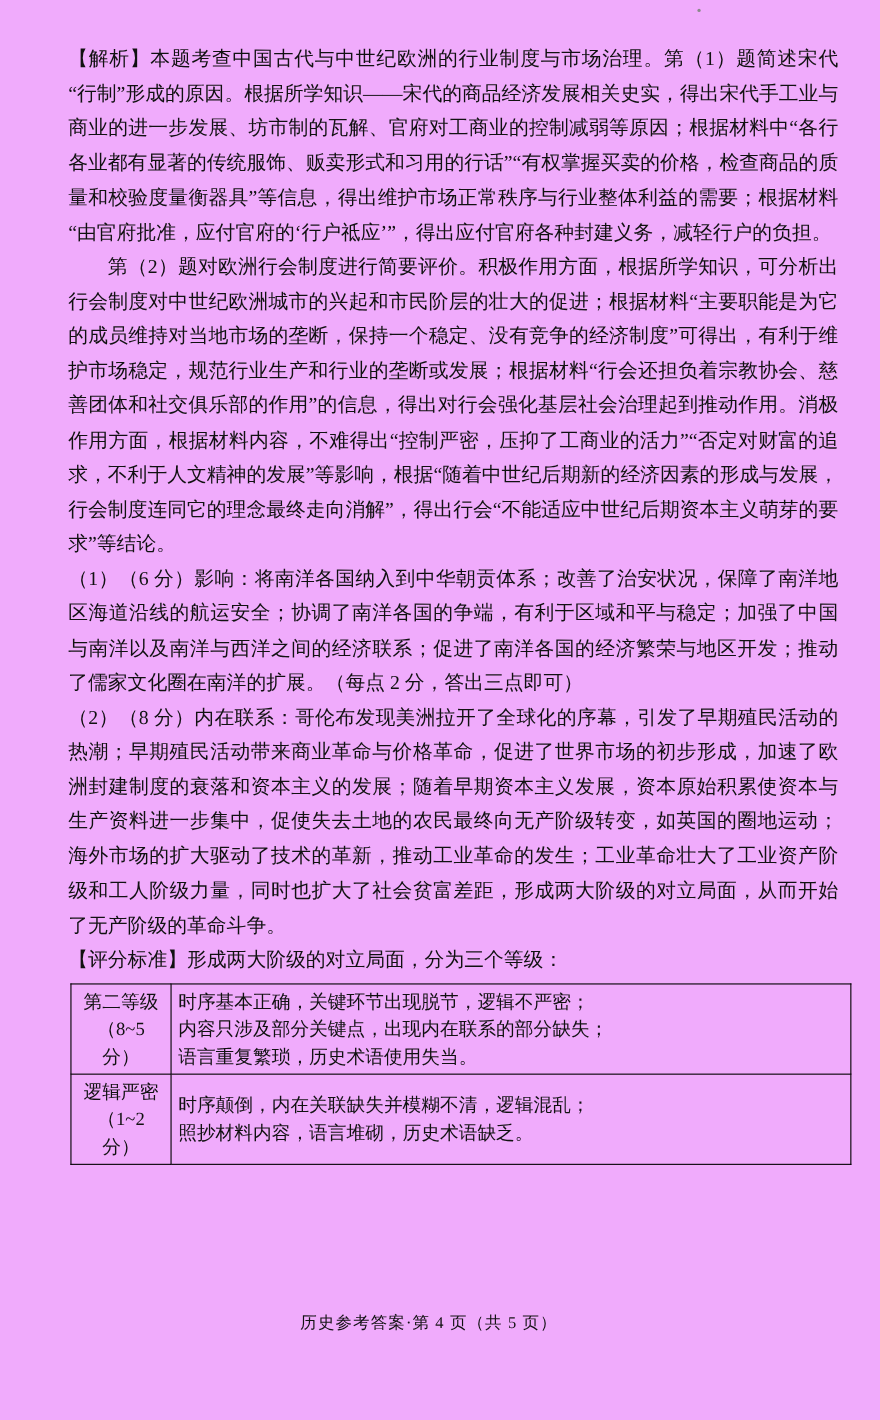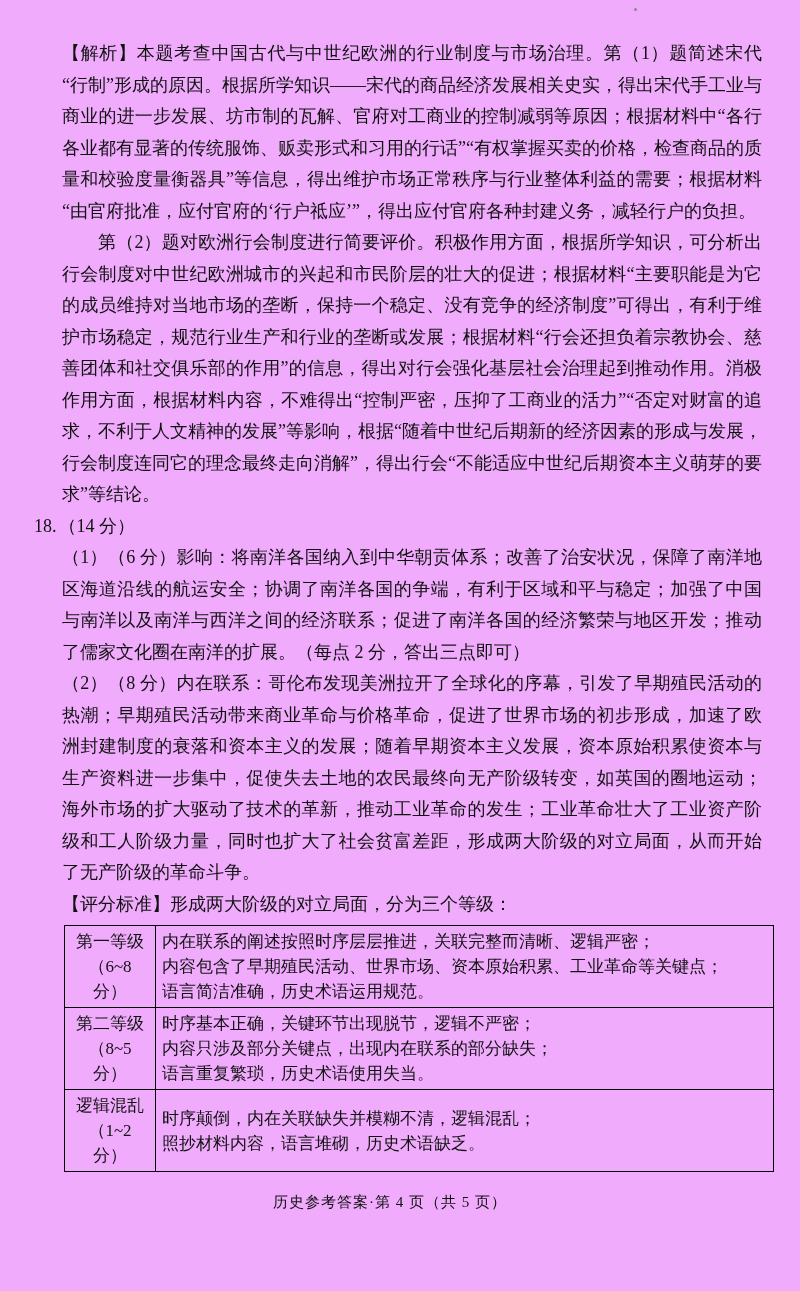--- a/index.html
+++ b/index.html
@@ -91,57 +91,43 @@
 <div class="page">
 
   <div class="speck"></div>
 
   <div class="content">
 
     <p class="body-text">【解析】本题考查中国古代与中世纪欧洲的行业制度与市场治理。第（1）题简述宋代“行制”形成的原因。根据所学知识——宋代的商品经济发展相关史实，得出宋代手工业与商业的进一步发展、坊市制的瓦解、官府对工商业的控制减弱等原因；根据材料中“各行各业都有显著的传统服饰、贩卖形式和习用的行话”“有权掌握买卖的价格，检查商品的质量和校验度量衡器具”等信息，得出维护市场正常秩序与行业整体利益的需要；根据材料“由官府批准，应付官府的‘行户祗应’”，得出应付官府各种封建义务，减轻行户的负担。</p>
 
     <p class="body-text indent2">第（2）题对欧洲行会制度进行简要评价。积极作用方面，根据所学知识，可分析出行会制度对中世纪欧洲城市的兴起和市民阶层的壮大的促进；根据材料“主要职能是为它的成员维持对当地市场的垄断，保持一个稳定、没有竞争的经济制度”可得出，有利于维护市场稳定，规范行业生产和行业的垄断或发展；根据材料“行会还担负着宗教协会、慈善团体和社交俱乐部的作用”的信息，得出对行会强化基层社会治理起到推动作用。消极作用方面，根据材料内容，不难得出“控制严密，压抑了工商业的活力”“否定对财富的追求，不利于人文精神的发展”等影响，根据“随着中世纪后期新的经济因素的形成与发展，行会制度连同它的理念最终走向消解”，得出行会“不能适应中世纪后期资本主义萌芽的要求”等结论。</p>
 
-    <div class="q-header">
-      <span class="q-number">18.</span><span>（14 分）</span>
-    </div>
 
     <p class="body-text">（1）（6 分）影响：将南洋各国纳入到中华朝贡体系；改善了治安状况，保障了南洋地区海道沿线的航运安全；协调了南洋各国的争端，有利于区域和平与稳定；加强了中国与南洋以及南洋与西洋之间的经济联系；促进了南洋各国的经济繁荣与地区开发；推动了儒家文化圈在南洋的扩展。（每点 2 分，答出三点即可）</p>
 
     <p class="body-text">（2）（8 分）内在联系：哥伦布发现美洲拉开了全球化的序幕，引发了早期殖民活动的热潮；早期殖民活动带来商业革命与价格革命，促进了世界市场的初步形成，加速了欧洲封建制度的衰落和资本主义的发展；随着早期资本主义发展，资本原始积累使资本与生产资料进一步集中，促使失去土地的农民最终向无产阶级转变，如英国的圈地运动；海外市场的扩大驱动了技术的革新，推动工业革命的发生；工业革命壮大了工业资产阶级和工人阶级力量，同时也扩大了社会贫富差距，形成两大阶级的对立局面，从而开始了无产阶级的革命斗争。</p>
 
     <p class="body-text">【评分标准】形成两大阶级的对立局面，分为三个等级：</p>
 
     <table class="rubric">
       <tbody>
-        <tr class="row-tall">
-          <td class="level-cell">
-            <div>第一等级</div>
-            <div>（6~8 分）</div>
-          </td>
-          <td class="desc-cell">
-            <div>内在联系的阐述按照时序层层推进，关联完整而清晰、逻辑严密；</div>
-            <div>内容包含了早期殖民活动、世界市场、资本原始积累、工业革命等关键点；</div>
-            <div>语言简洁准确，历史术语运用规范。</div>
-          </td>
-        </tr>
         <tr class="row-tall">
           <td class="level-cell">
             <div>第二等级</div>
             <div>（8~5 分）</div>
           </td>
           <td class="desc-cell">
             <div>时序基本正确，关键环节出现脱节，逻辑不严密；</div>
             <div>内容只涉及部分关键点，出现内在联系的部分缺失；</div>
             <div>语言重复繁琐，历史术语使用失当。</div>
           </td>
         </tr>
         <tr class="row-short">
           <td class="level-cell">
-            <div>逻辑混乱</div>
+            <div>逻辑严密</div>
             <div>（1~2 分）</div>
           </td>
           <td class="desc-cell">
             <div>时序颠倒，内在关联缺失并模糊不清，逻辑混乱；</div>
             <div>照抄材料内容，语言堆砌，历史术语缺乏。</div>
           </td>
         </tr>
       </tbody>
     </table>
 

